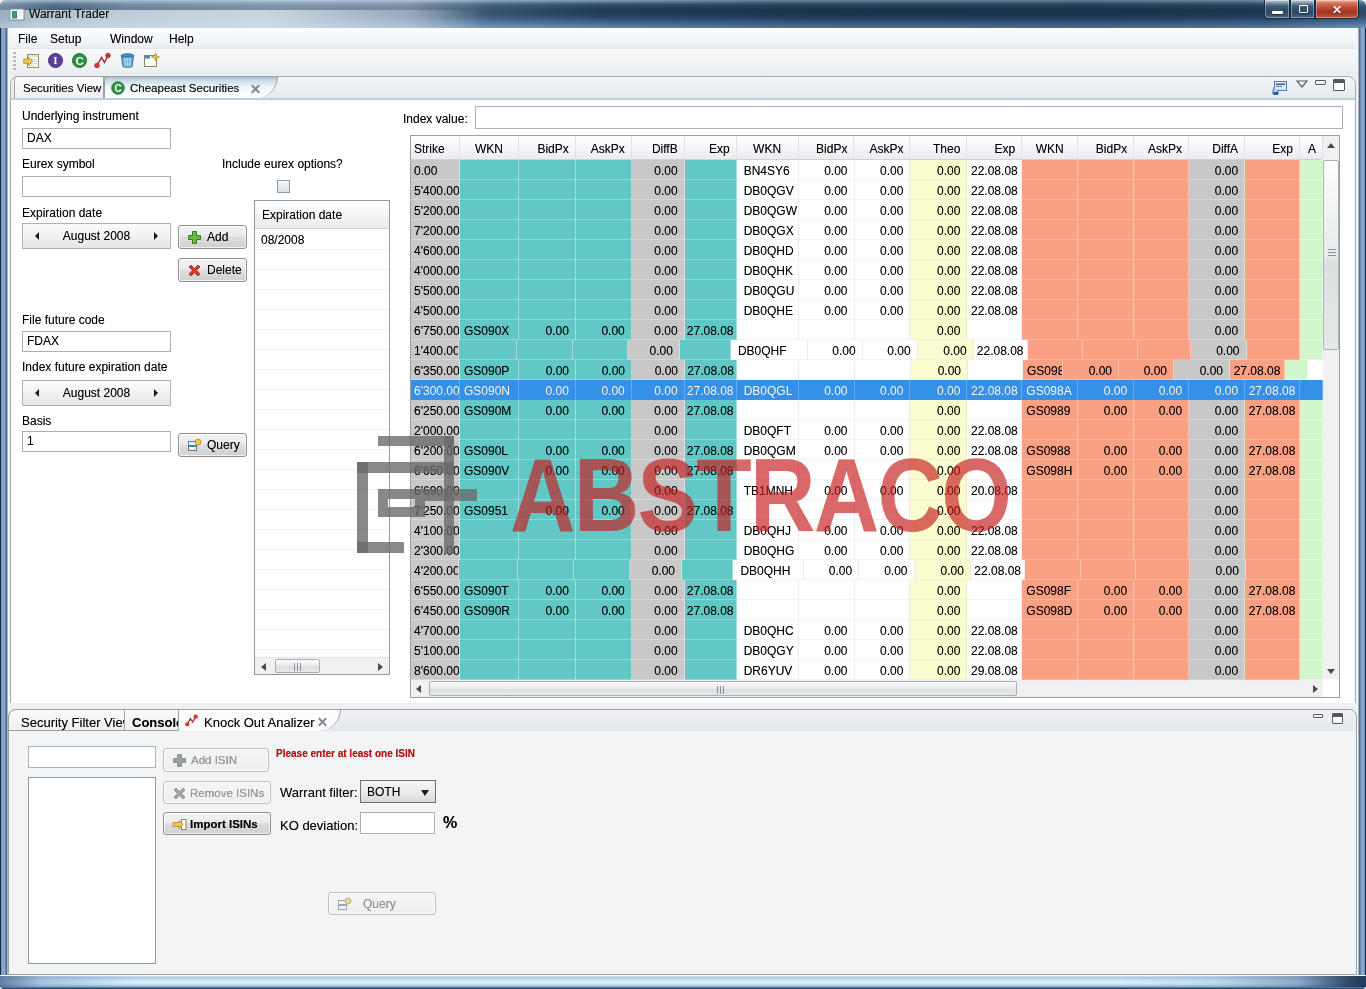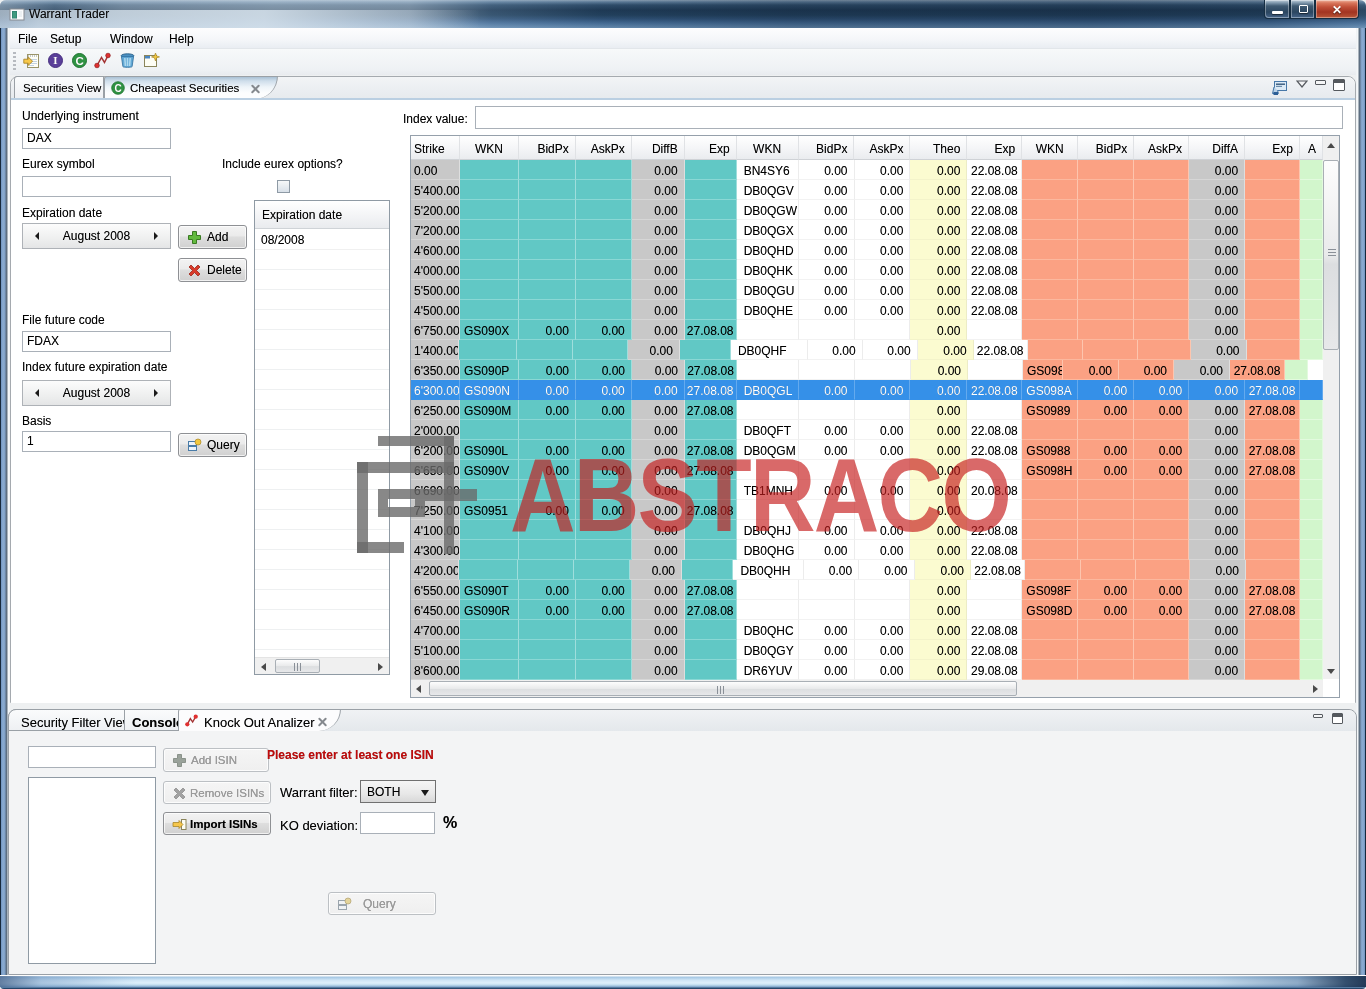--- a/index.html
+++ b/index.html
@@ -688,21 +688,21 @@
       <div class="c y rt" style="width:57px">0.00</div>
       <div class="c w ct" style="width:55px">22.08.08</div>
       <div class="c s" style="width:56px"></div>
       <div class="c s" style="width:56px"></div>
       <div class="c s" style="width:55px"></div>
       <div class="c g rt" style="width:56px">0.00</div>
       <div class="c s" style="width:55px"></div>
       <div class="c a" style="width:23px"></div>
     </div>
 <div class="row">
-      <div class="c g lt" style="width:49px">4'300.00</div>
+      <div class="c g lt" style="width:49px">2'300.00</div>
       <div class="c t" style="width:59px"></div>
       <div class="c t" style="width:57px"></div>
       <div class="c t" style="width:56px"></div>
       <div class="c g rt" style="width:53px">0.00</div>
       <div class="c t" style="width:52px"></div>
       <div class="c w lt6" style="width:62px">DB0QHG</div>
       <div class="c w rt" style="width:56px">0.00</div>
       <div class="c w rt" style="width:56px">0.00</div>
       <div class="c y rt" style="width:57px">0.00</div>
       <div class="c w ct" style="width:55px">22.08.08</div>
@@ -900,21 +900,21 @@
     </svg>
   <div class="tx" style="left:26px;font-size:11.5px;top:4.5px">Remove ISINs</div>
 </div>
 <div class="btn" style="left:163px;top:812px;width:108px;height:23px">
   <svg class="ic" viewBox="0 0 15 15">
     <rect x="9.5" y="2.5" width="4.5" height="10" fill="#fdfdf2" stroke="#8a845a"></rect>
     <path d="M1,5.5 L7,5.5 L7,3.5 L11,7.5 L7,11.5 L7,9.5 L1,9.5 Z" fill="#f6c64a" stroke="#a8862a" stroke-width="0.8"></path>
   </svg>
   <div class="tx" style="left:26px;font-size:11.5px;top:4.5px;font-weight:bold">Import ISINs</div>
 </div>
-<div class="red abs" style="left:267px;top:748px;font-size:12px">Please enter at least one ISIN</div>
+<div class="red abs" style="left:276px;top:748px;font-size:10px">Please enter at least one ISIN</div>
 <div class="lbl" style="left:280px;top:785px;font-size:13px">Warrant filter:</div>
 <div id="combo" style="left:360px;top:780px;width:76px;height:23px">
   <div style="position:absolute;left:6px;top:4px;font-size:12px">BOTH</div>
   <div class="tri" style="right:6px;top:9px;border-left:4.5px solid transparent;border-right:4.5px solid transparent;border-top:6px solid #1a1a1a"></div>
 </div>
 <div class="lbl" style="left:280px;top:818px;font-size:13px">KO deviation:</div>
 <div class="tf" style="left:360px;top:812px;width:75px;height:22px"></div>
 <div class="lbl" style="left:443px;top:814px;font-size:16px;font-weight:bold">%</div>
 <div class="btn dis" style="left:328px;top:892px;width:108px;height:23px">
   <svg class="ic" viewBox="0 0 15 15">

